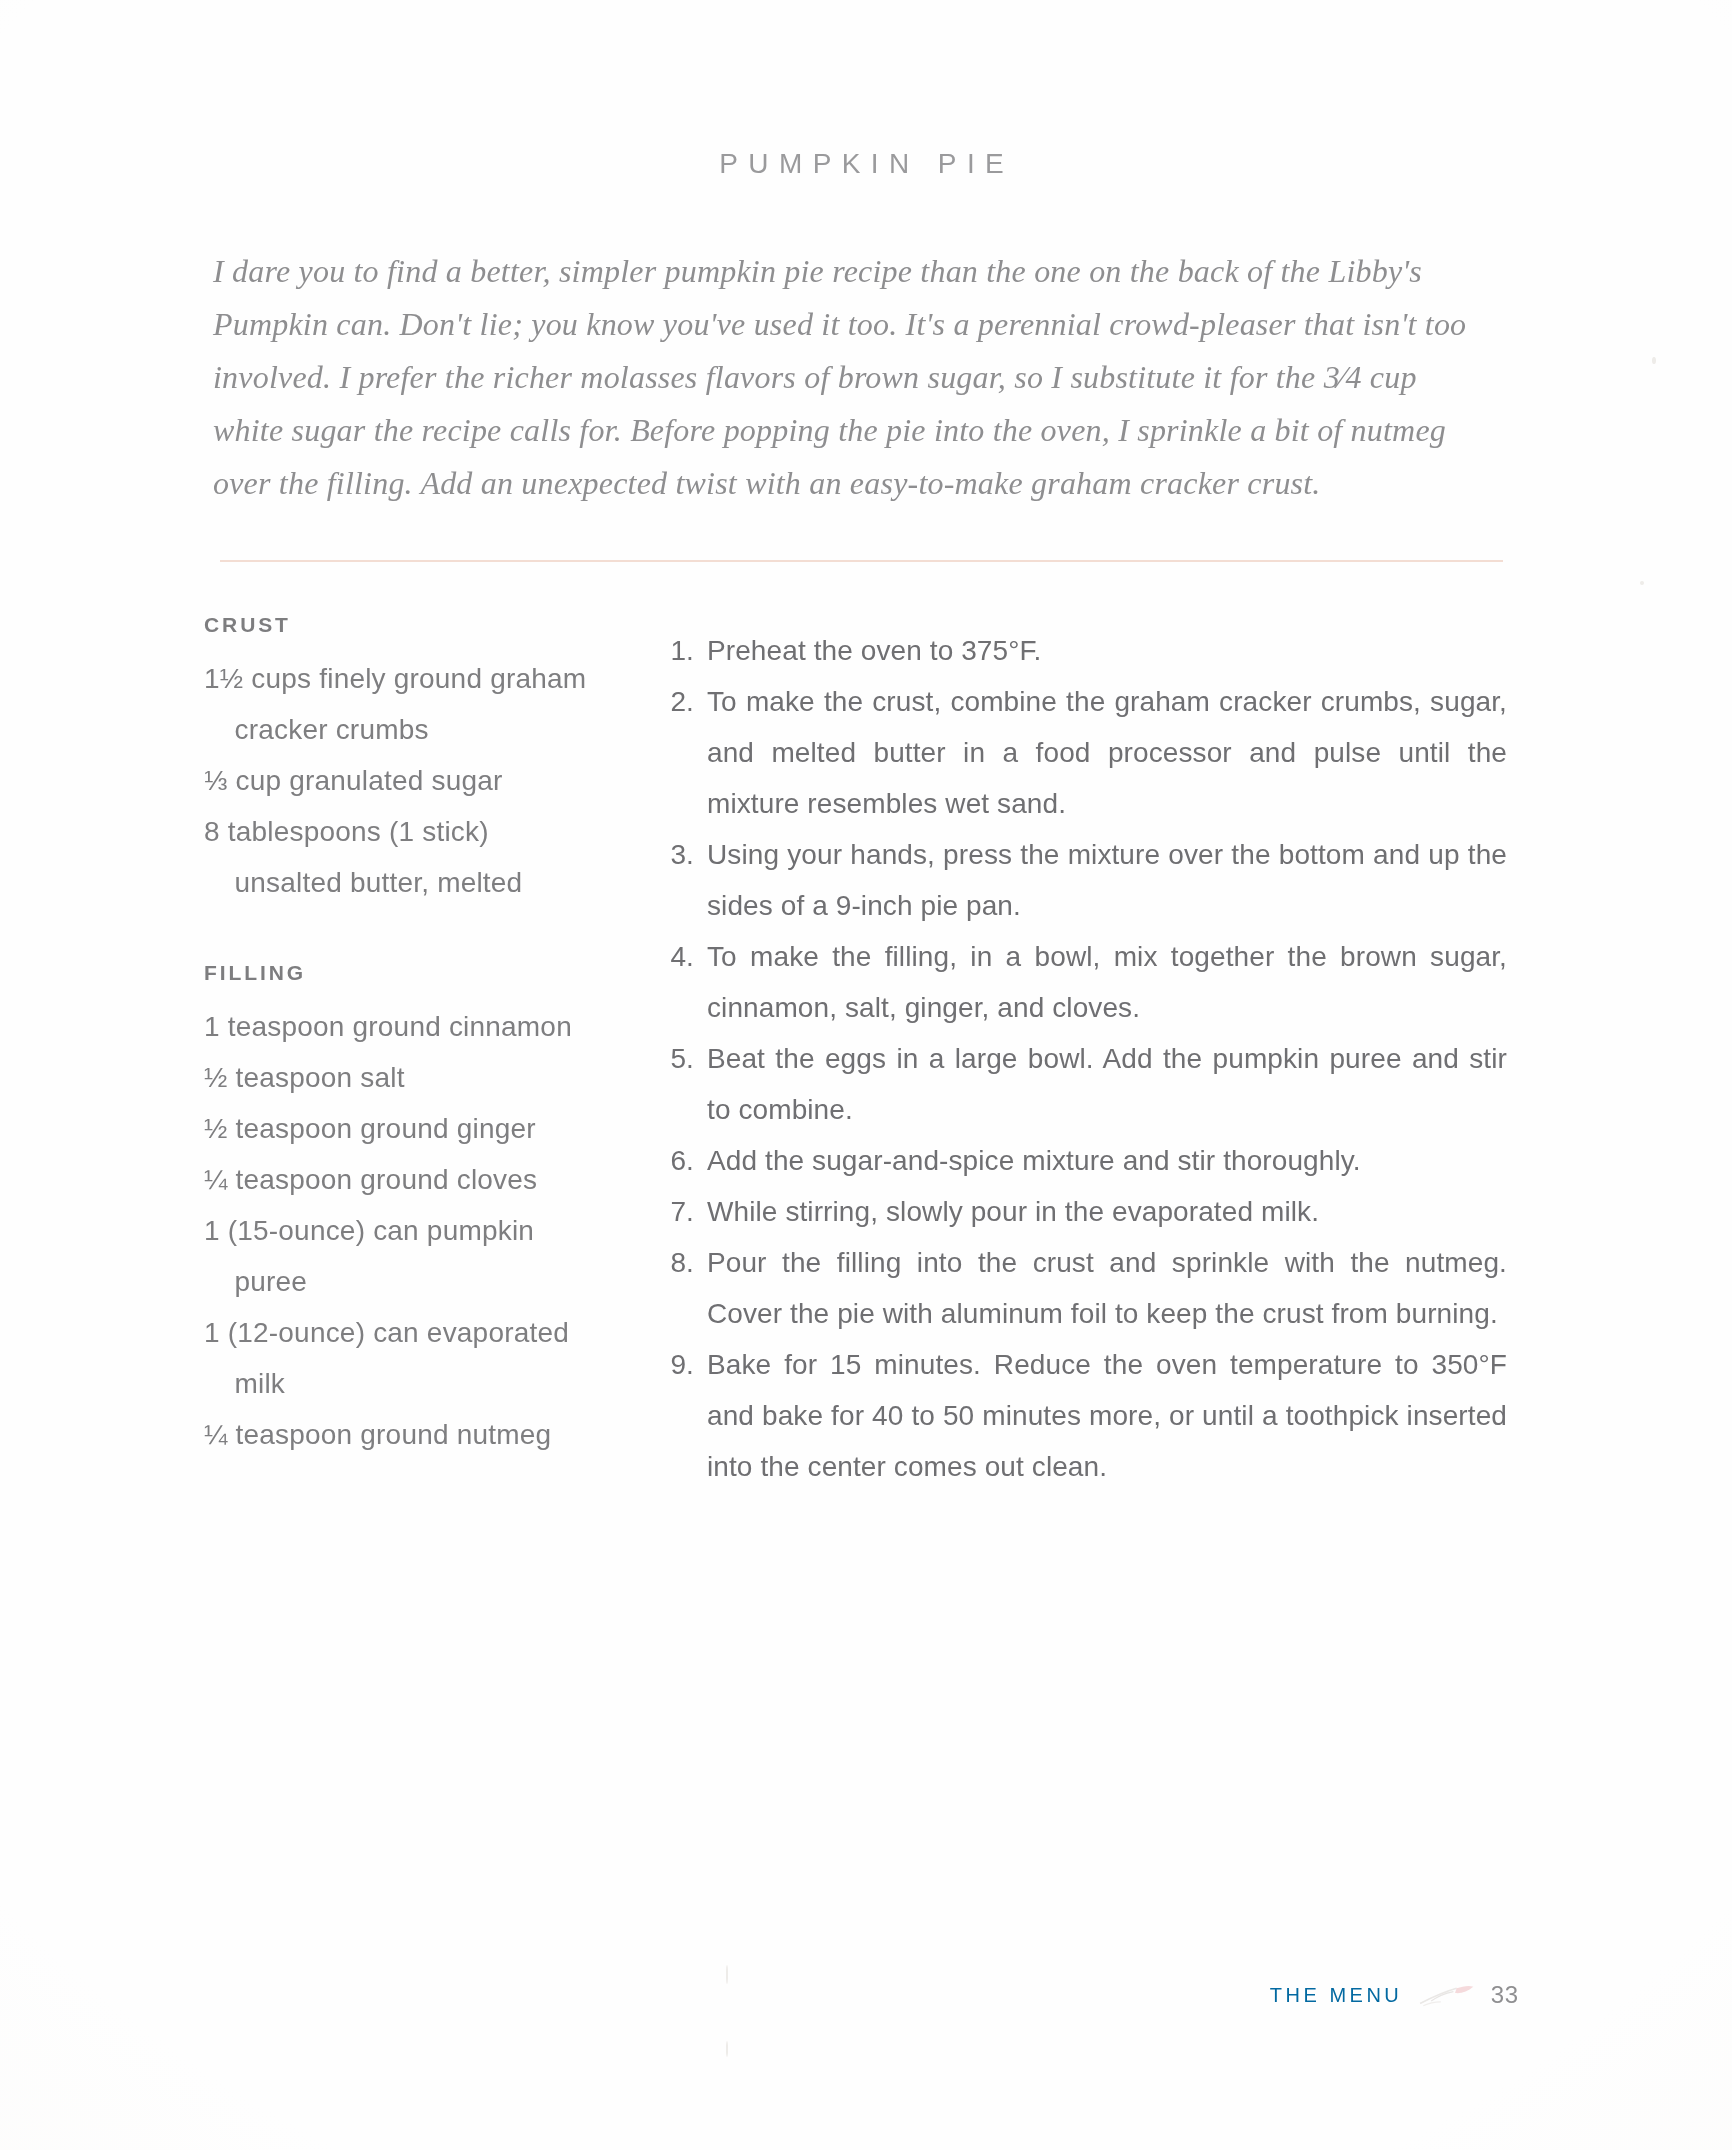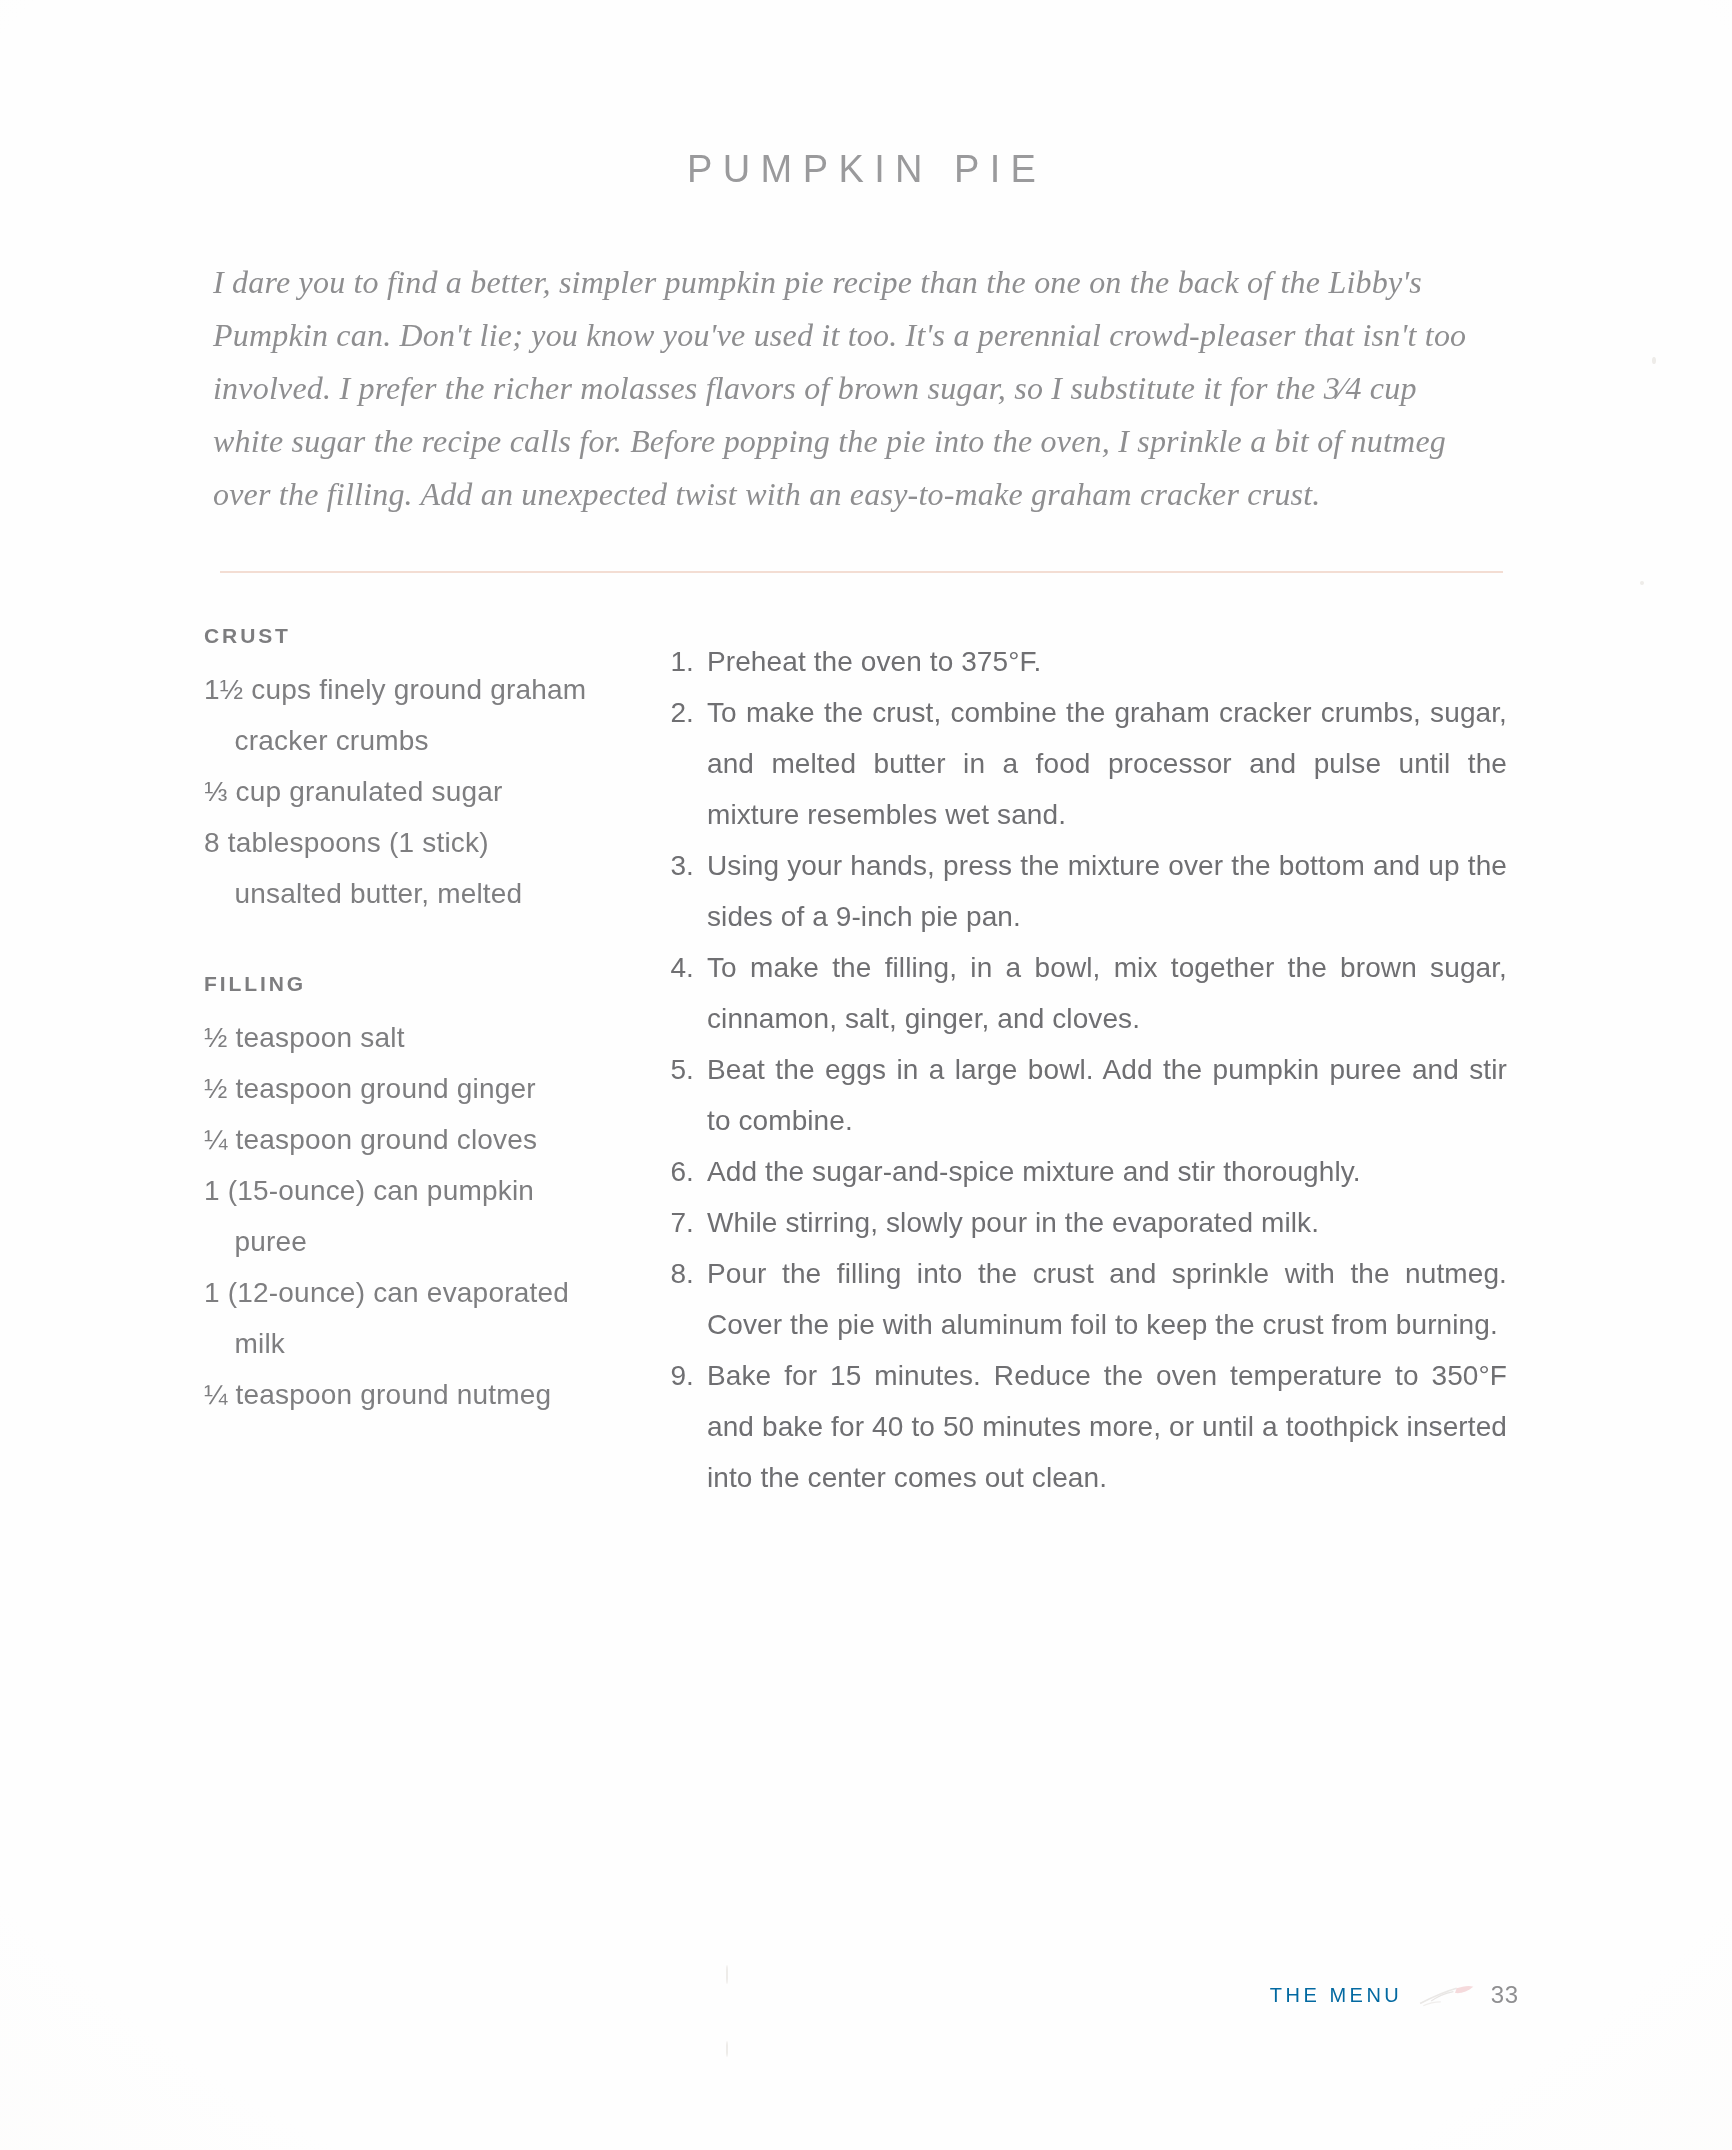--- a/index.html
+++ b/index.html
@@ -38,21 +38,21 @@
     width: 1315px;
   }
 
   
   .recipe-title {
     margin: 0;
     padding-top: 148px;
     text-align: center;
     font-family: "Liberation Sans", sans-serif;
     font-weight: 400;
-    font-size: 38px;
+    font-size: 28px;
     letter-spacing: 10.4px;
     color: #9a9a9c;
     text-indent: 10.4px;
   }
 
   
   .intro {
     margin: 9px;
     padding-top: 56px;
     font-family: "Liberation Serif", serif;
@@ -227,20 +227,21 @@
 
         <div class="section-head">CRUST</div>
         <ul class="ing-list">
           <li>1½ cups finely ground graham cracker crumbs</li>
           <li>⅓ cup granulated sugar</li>
           <li>8 tablespoons (1 stick) unsalted butter, melted</li>
         </ul>
 
         <div class="section-head filling">FILLING</div>
         <ul class="ing-list">
+          <li>1 teaspoon ground cinnamon</li>
           <li>½ teaspoon salt</li>
           <li>½ teaspoon ground ginger</li>
           <li>¼ teaspoon ground cloves</li>
           <li>1 (15-ounce) can pumpkin puree</li>
           <li>1 (12-ounce) can evaporated milk</li>
           <li>¼ teaspoon ground nutmeg</li>
         </ul>
 
       </div>
 

